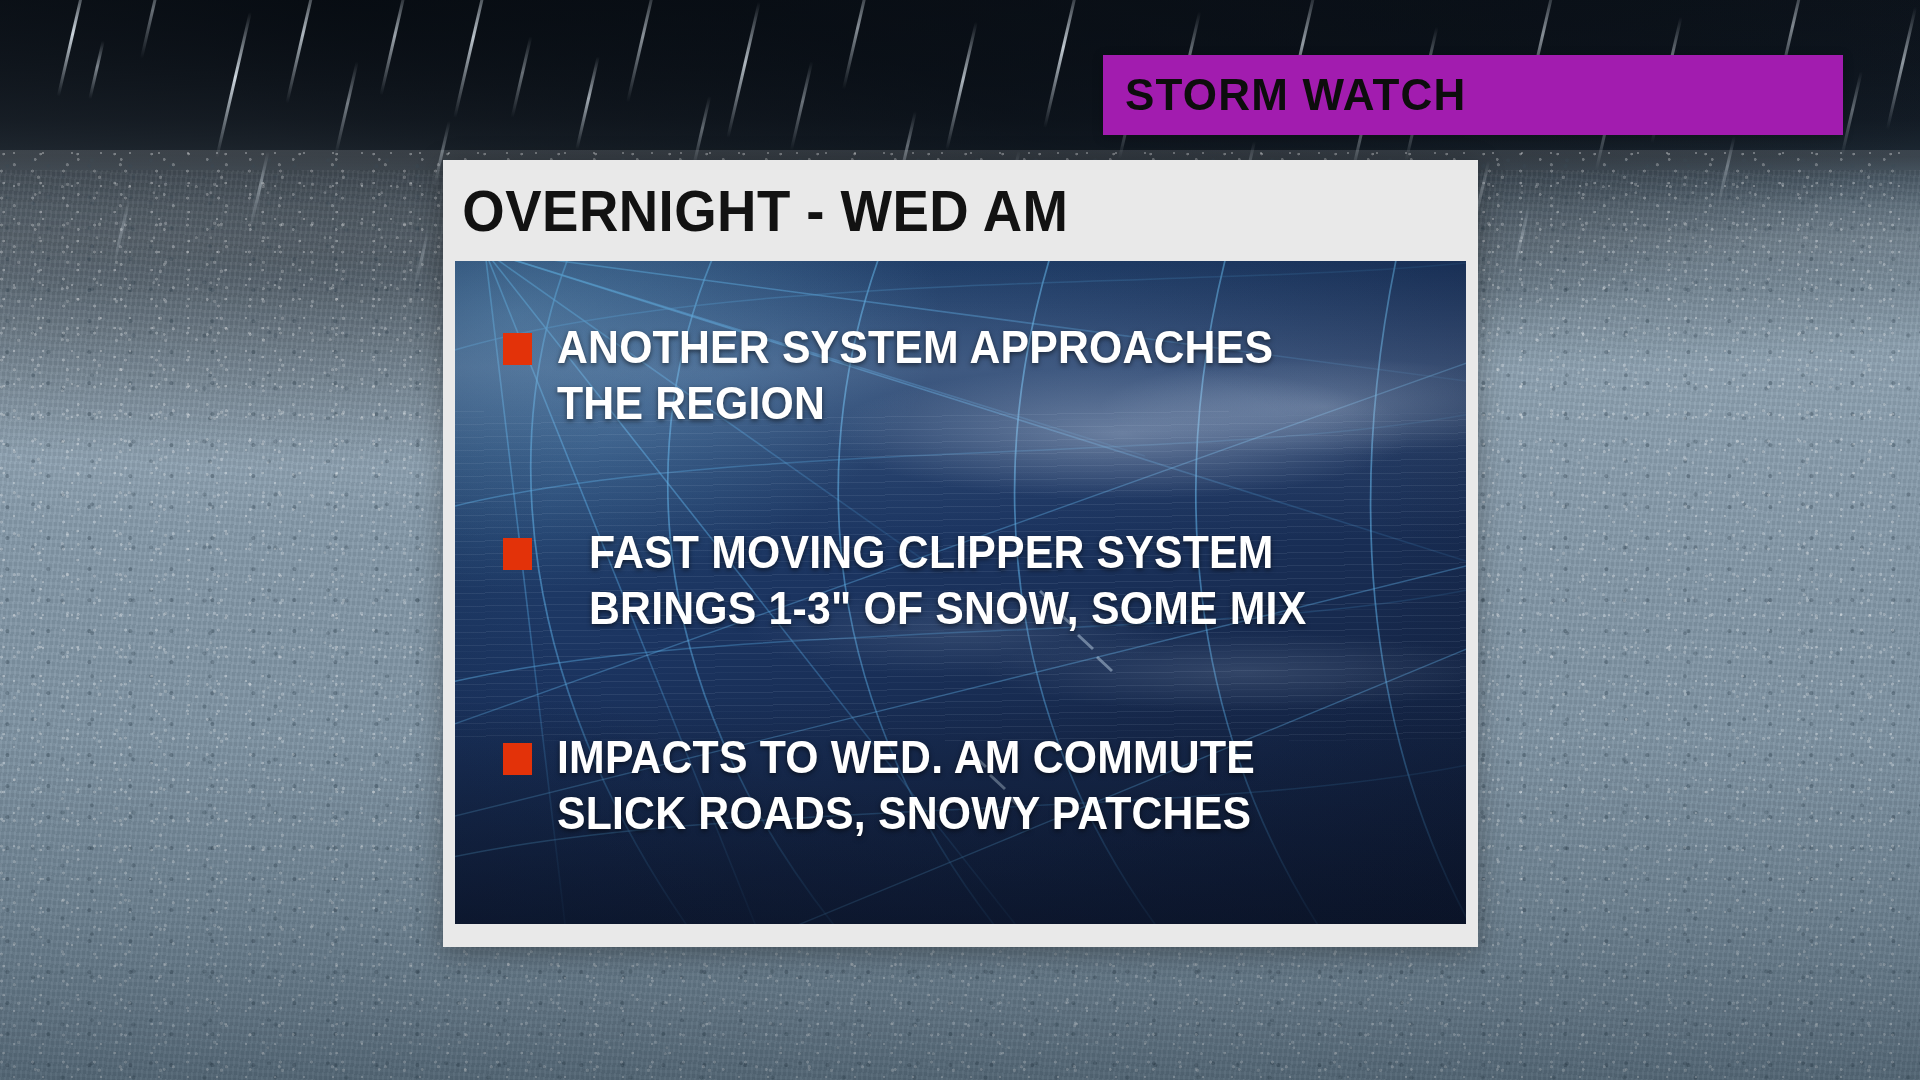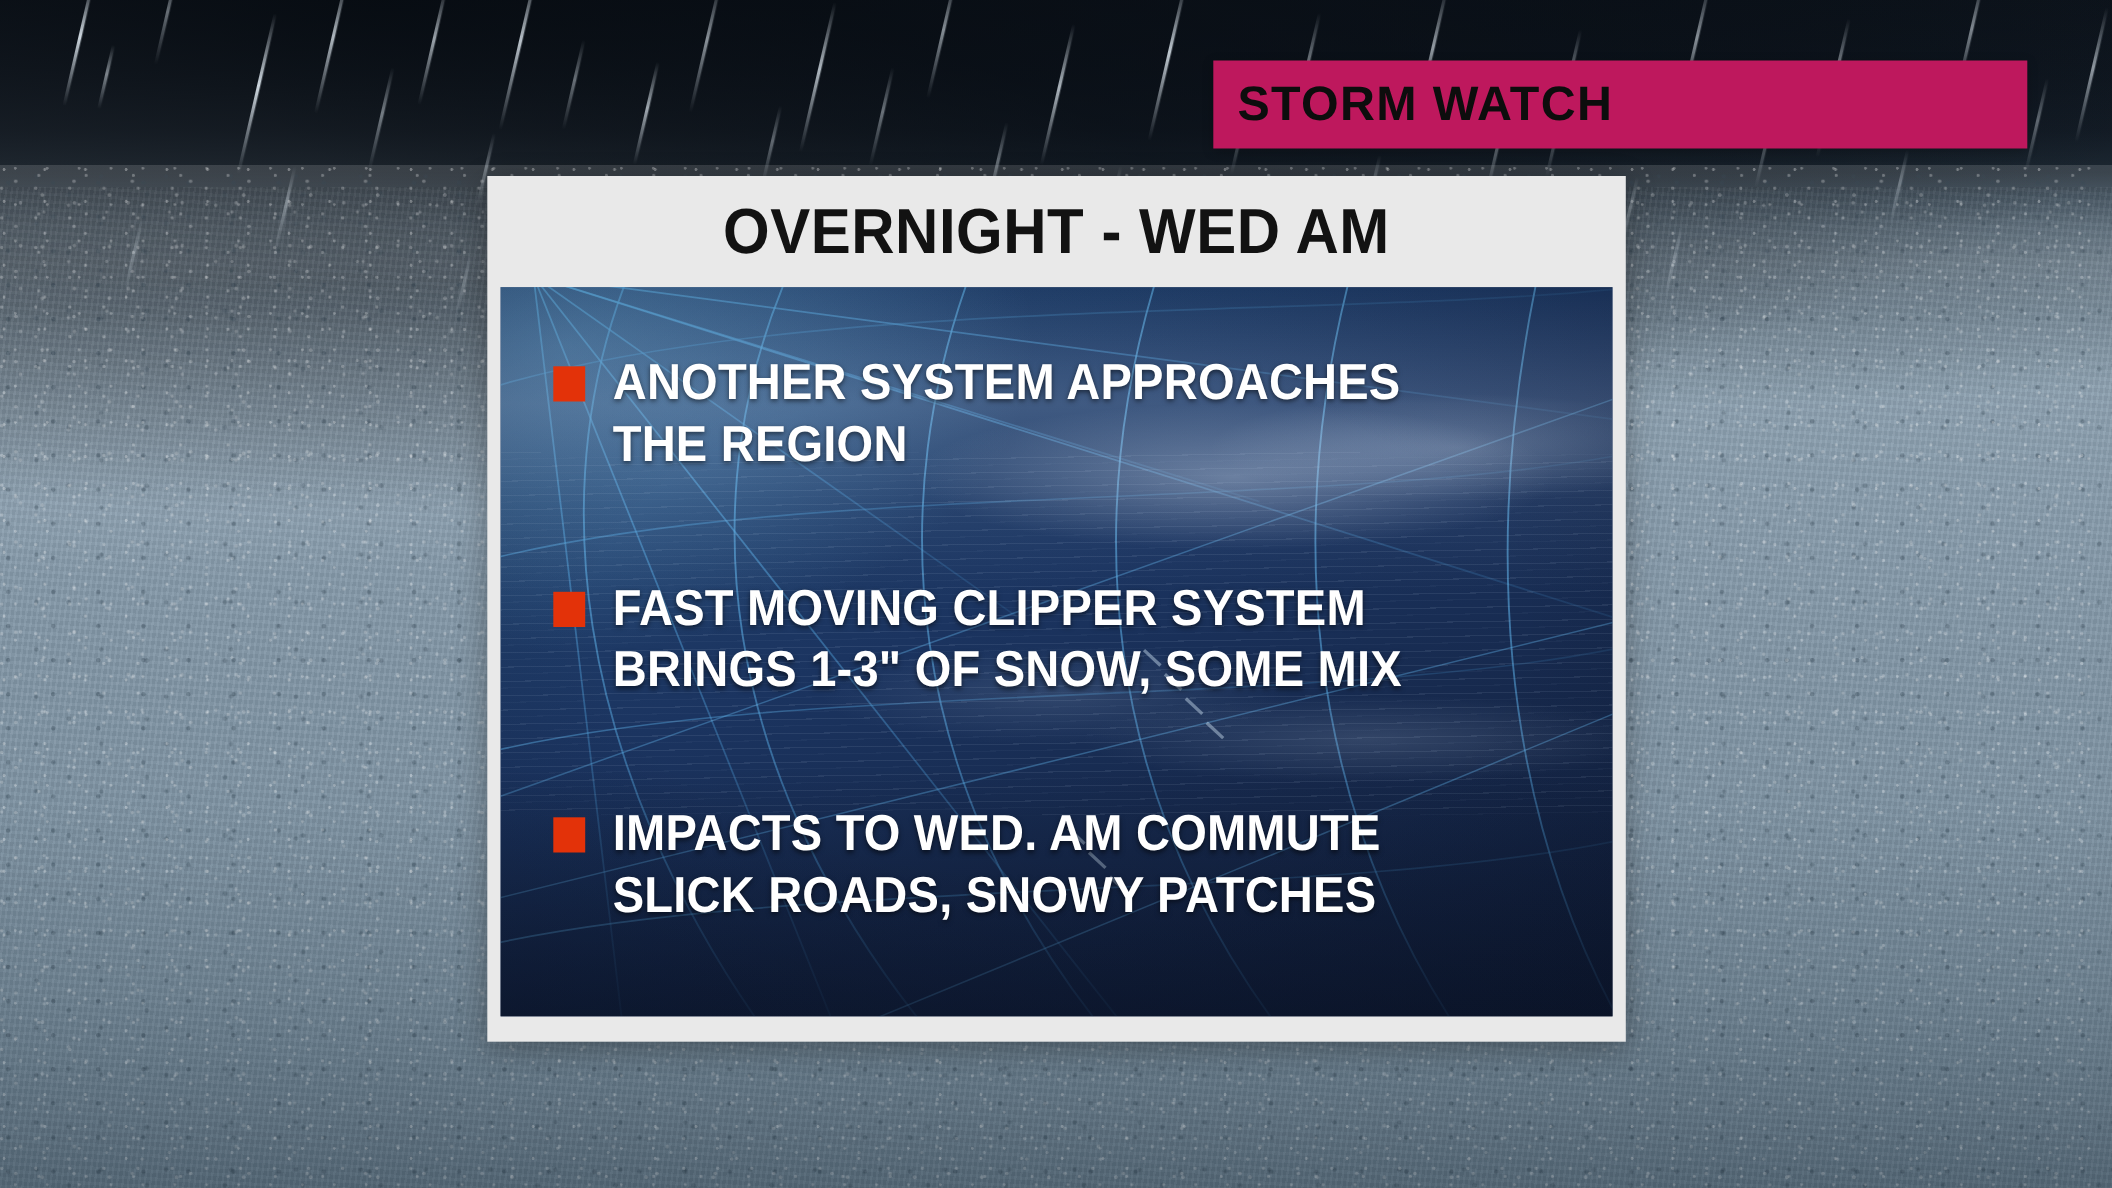--- a/index.html
+++ b/index.html
@@ -79,42 +79,42 @@
     position:absolute;display:block;
     width:3px;border-radius:3px;
     background:linear-gradient(180deg, rgba(255,255,255,0) 0%, rgba(232,242,250,.92) 45%, rgba(255,255,255,0) 100%);
     transform:rotate(13deg);
     filter:blur(.6px);
   }
 
   
   .stormwatch{
     position:absolute;left:1103px;top:55px;width:740px;height:80px;
-    background:#be185d;
+    background:#a21caf;
     display:flex;align-items:center;
     box-shadow:0 2px 10px rgba(0,0,0,.25);
   }
   .stormwatch .label{
     margin-left:22px;
     font-size:44px;line-height:1;
     font-weight:bold;
     letter-spacing:1.2px;
     color:#0d0d0d;
     font-family:"Liberation Sans","DejaVu Sans",sans-serif;
     white-space:nowrap;
   }
 
   
   .card{
     position:absolute;left:443px;top:160px;width:1035px;height:787px;
     background:#e9e9e9;
     box-shadow:0 6px 26px rgba(0,0,0,.32);
   }
   .card-header{
-    height:101px;display:flex;align-items:center;justify-content:center;
+    height:101px;display:flex;align-items:center;
   }
   .card-header .title{
     font-size:58px;line-height:1;
     font-weight:bold;
     color:#121212;
     letter-spacing:.5px;
     transform:scaleX(.94);
     transform-origin:center;
     white-space:nowrap;
   }
@@ -155,21 +155,21 @@
     position:absolute;inset:0;
     background:
       radial-gradient(110% 90% at 50% 46%, rgba(0,0,0,0) 38%, rgba(6,12,26,.42) 100%),
       linear-gradient(180deg, rgba(0,0,0,0) 66%, rgba(8,15,32,.55) 100%);
   }
 
   
   .bullets{position:absolute;inset:0;padding:22px 0 0 0;}
   .bullet{position:absolute;left:48px;right:18px;display:flex;align-items:flex-start;}
   .bullet:nth-child(1){top:58px;}
-  .bullet:nth-child(2){top:263px;}
+  .bullet:nth-child(2){top:263px;gap:32px;}
   .bullet:nth-child(3){top:468px;}
   .marker{
     flex:0 0 auto;
     width:29px;height:32px;
     background:#e33209;
     margin-top:14px;margin-right:25px;
   }
   .btext{
     color:#ffffff;
     font-size:46px;

